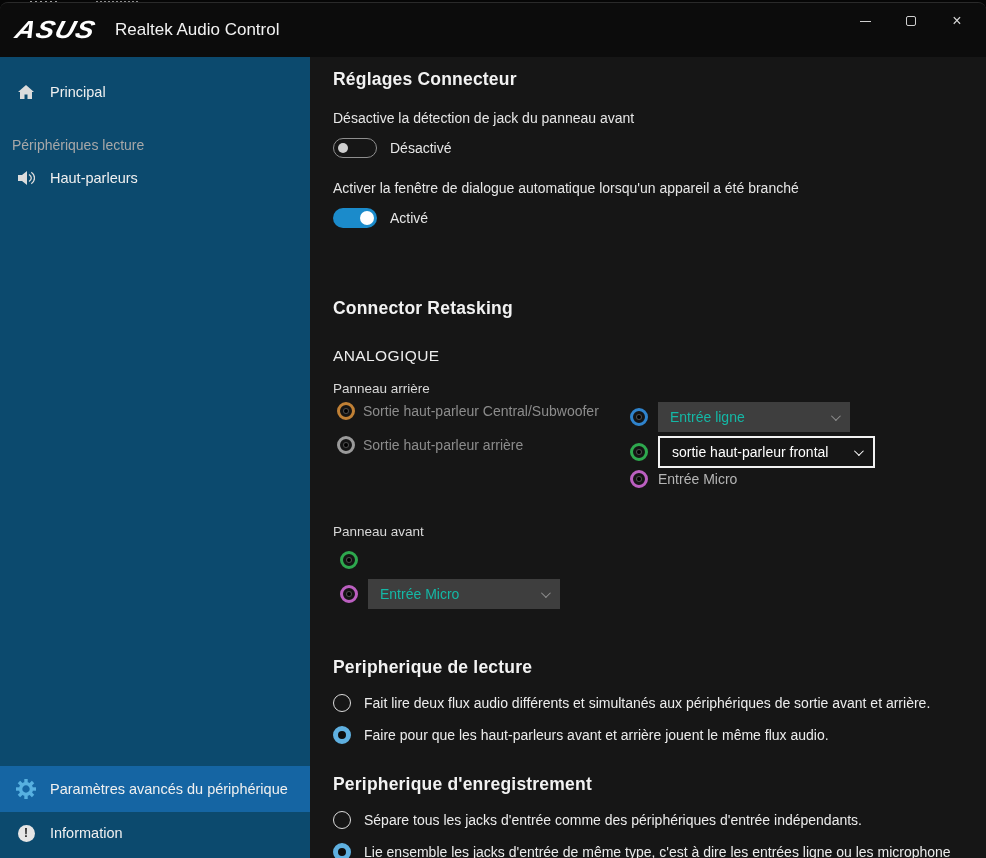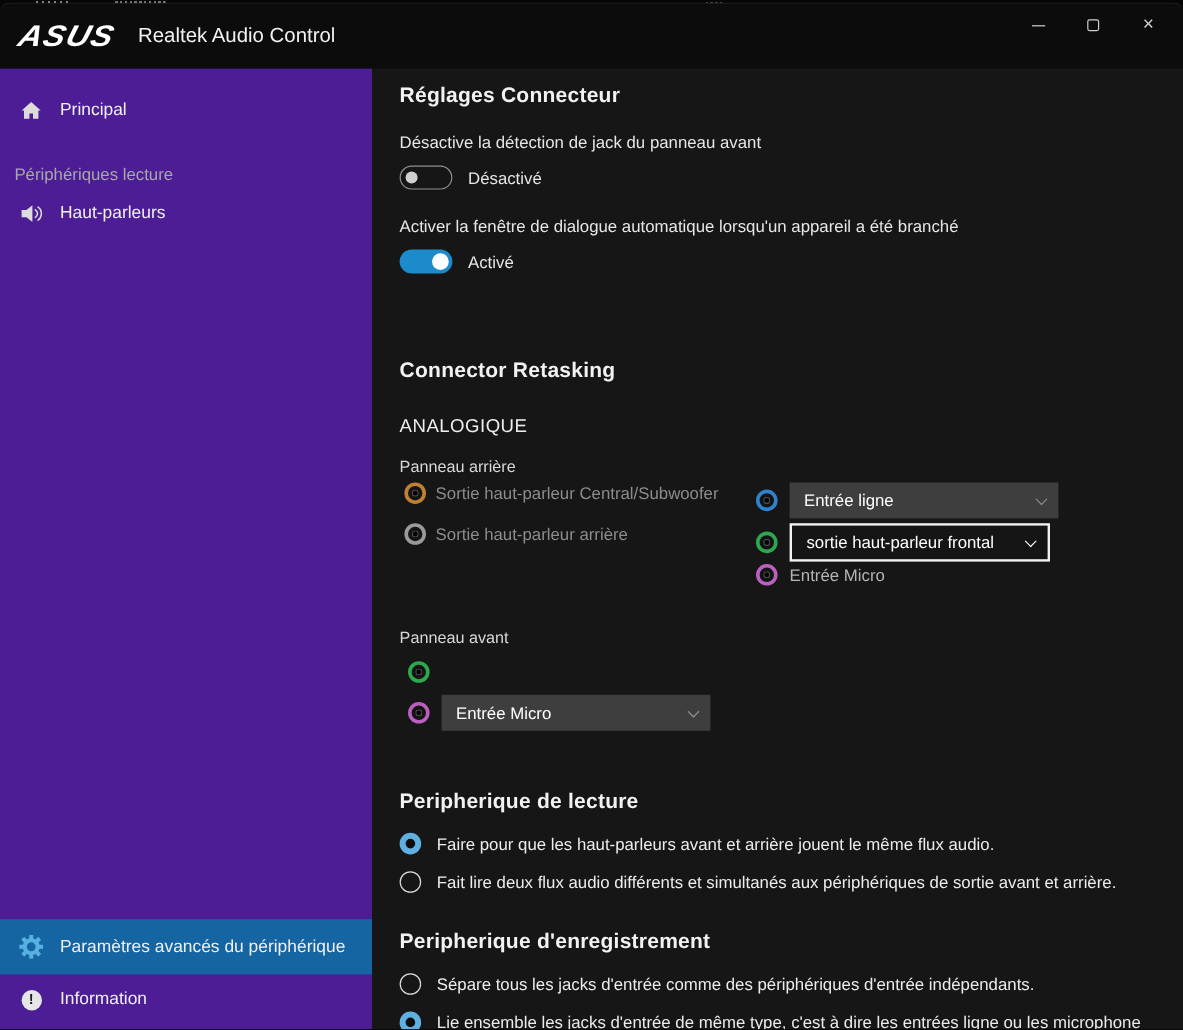--- a/index.html
+++ b/index.html
@@ -22,21 +22,21 @@
   .apptitle{margin-left:20px;font-size:17px;color:#f2f2f2;}
   .controls{position:absolute;right:6px;top:2px;display:flex;height:34px;}
   .wc{width:46px;height:32px;background:transparent;border:none;color:#cfcfcf;display:flex;align-items:center;justify-content:center;cursor:pointer;font-family:inherit;}
   .min-glyph{display:block;width:11px;height:1px;background:#cfcfcf;}
   .max-glyph{display:block;width:10px;height:10px;border:1px solid #cfcfcf;border-radius:2px;}
   .x-glyph{font-size:16px;line-height:1;color:#d6d6d6;}
 
   .body-row{flex:1;display:flex;min-height:0;}
 
   
-  .sidebar{width:310px;background:#4c1d95;flex:none;display:flex;flex-direction:column;padding-top:14px;}
+  .sidebar{width:310px;background:#0c4a6e;flex:none;display:flex;flex-direction:column;padding-top:14px;}
   .side-item{height:42px;display:flex;align-items:center;gap:14px;padding-left:16px;font-size:14.5px;color:#f0f0f0;cursor:pointer;}
   .side-item .icon{width:20px;display:flex;justify-content:center;align-items:center;flex:none;}
   .side-section{margin:24px 0 4px 12px;font-size:14px;color:#a8a8a8;}
   .side-bottom{margin-top:auto;padding-bottom:4px;}
   .side-item.active{background:#1565a3;height:46px;}
   .info-badge{width:17px;height:17px;border-radius:50%;background:#e6e6e6;color:#1c1c1c;font-weight:bold;font-size:12px;display:flex;align-items:center;justify-content:center;}
 
   
   .main{flex:1;background:#161616;padding:12px 0 0 23px;overflow:hidden;}
   .sec{font-size:17.5px;font-weight:700;color:#f2f2f2;letter-spacing:.2px;}
@@ -63,21 +63,21 @@
   .mic-lbl{font-size:14px;color:#b5b5b5;}
 
   .jack{width:18px;height:18px;border-radius:50%;position:relative;flex:none;background:#141414;}
   .jack::after{content:"";position:absolute;inset:3px;border-radius:50%;background:#000;box-shadow:inset 0 0 0 1px #4a4a4a;}
   .jack.orange{border:3px solid #c08035;}
   .jack.blue{border:3px solid #2f83cc;}
   .jack.green{border:3px solid #2ea84e;}
   .jack.pink{border:3px solid #bb5fc0;}
   .jack.gray{border:3px solid #9a9a9a;}
 
-  .dd{height:30px;display:flex;align-items:center;justify-content:space-between;padding:0 12px;background:#3e3e3e;color:#ffffff;font-size:14px;width:224px;cursor:pointer;}
+  .dd{height:30px;display:flex;align-items:center;justify-content:space-between;padding:0 12px;background:#3e3e3e;color:#14b8a6;font-size:14px;width:192px;cursor:pointer;}
   .dd .chev{width:7px;height:7px;border-right:1.8px solid #8f8f8f;border-bottom:1.8px solid #8f8f8f;transform:rotate(45deg) translateY(-2px);flex:none;}
   .dd.active{background:#151515;border:2px solid #f2f2f2;color:#fff;width:217px;height:32px;}
   .dd.active .chev{border-color:#fff;}
 
   .front-rows{margin-top:6px;display:flex;flex-direction:column;gap:4px;}
   .f-row{display:flex;align-items:center;gap:10px;padding-left:7px;min-height:30px;}
 
   .radio-row{display:flex;align-items:center;gap:13px;margin-top:16px;white-space:nowrap;}
   .radio-row + .radio-row{margin-top:14px;}
   .radio{width:18px;height:18px;border-radius:50%;flex:none;cursor:pointer;}
@@ -240,26 +240,26 @@
             <span class="jack pink"></span>
             <div class="dd">
               <span>Entrée Micro</span>
               <span class="chev"></span>
             </div>
           </div>
         </div>
 
         <h1 class="sec mt48">Peripherique de lecture</h1>
         <div class="radio-row">
+          <span class="radio unsel"></span>
+          <span class="radio-lbl">Fait lire deux flux audio différents et simultanés aux périphériques de sortie avant et arrière.</span>
+        </div>
+        <div class="radio-row">
           <span class="radio sel"></span>
           <span class="radio-lbl">Faire pour que les haut-parleurs avant et arrière jouent le même flux audio.</span>
-        </div>
-        <div class="radio-row">
-          <span class="radio unsel"></span>
-          <span class="radio-lbl">Fait lire deux flux audio différents et simultanés aux périphériques de sortie avant et arrière.</span>
         </div>
 
         <h1 class="sec mt50">Peripherique d'enregistrement</h1>
         <div class="radio-row">
           <span class="radio unsel"></span>
           <span class="radio-lbl">Sépare tous les jacks d'entrée comme des périphériques d'entrée indépendants.</span>
         </div>
         <div class="radio-row">
           <span class="radio sel"></span>
           <span class="radio-lbl">Lie ensemble les jacks d'entrée de même type, c'est à dire les entrées ligne ou les microphone</span>

